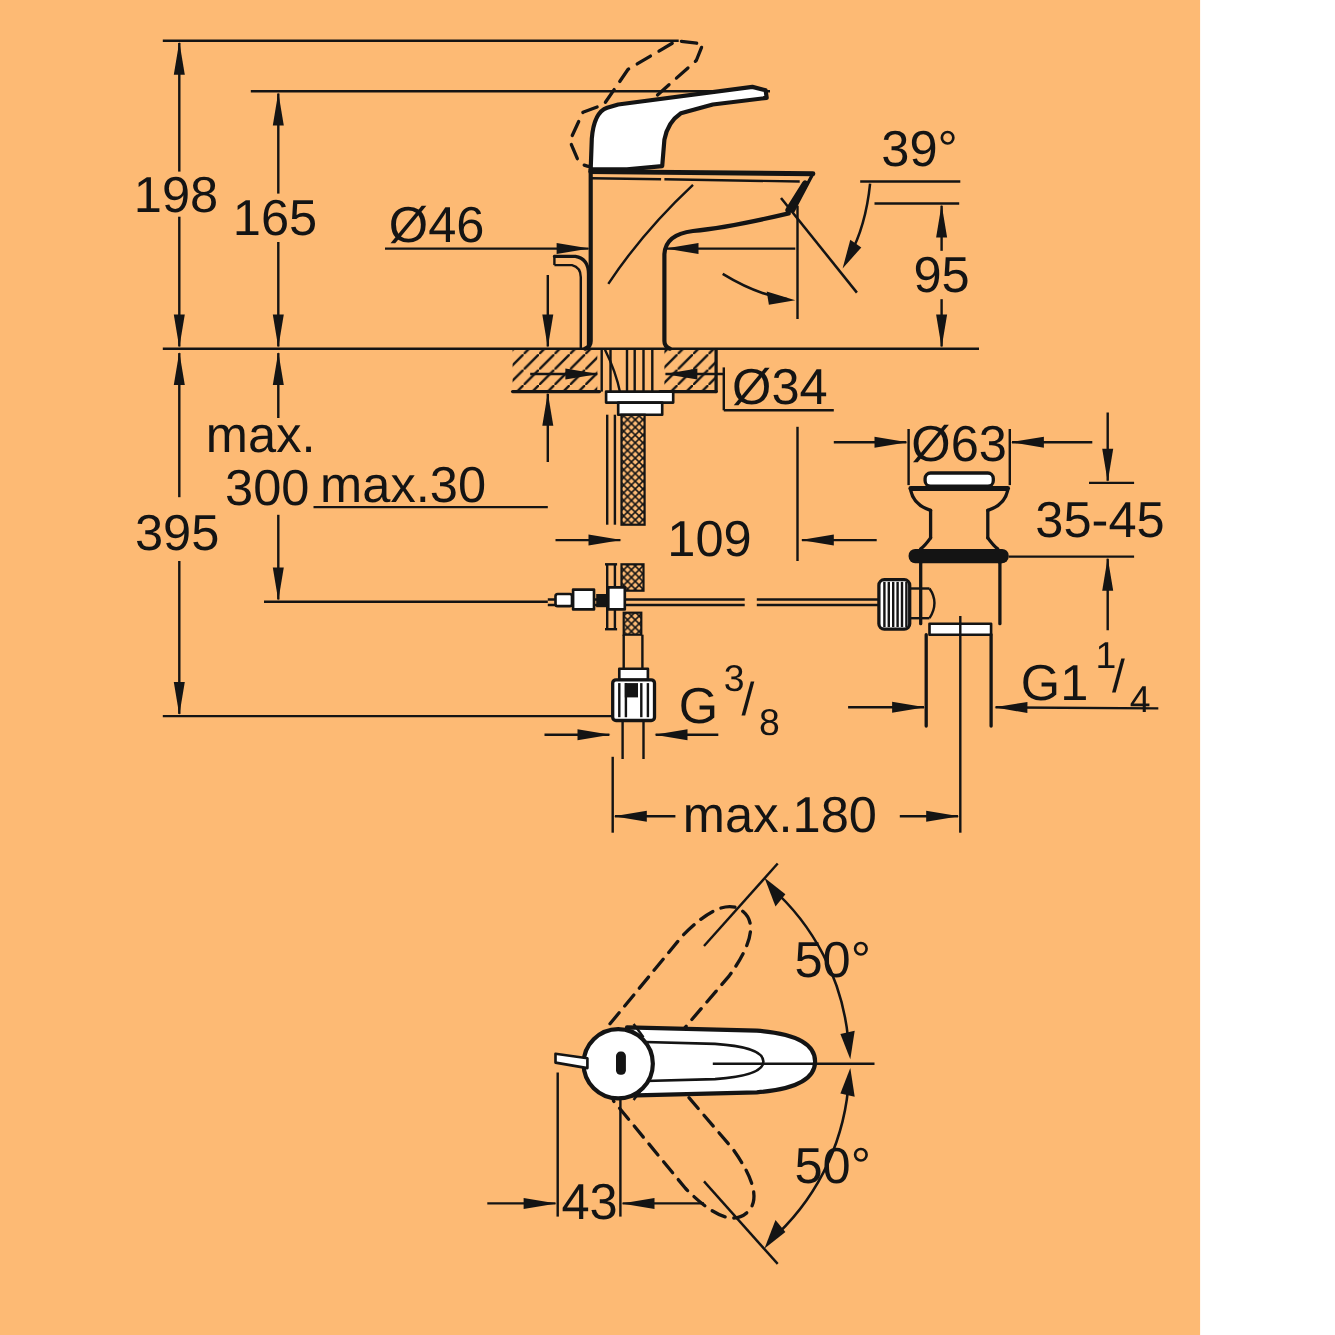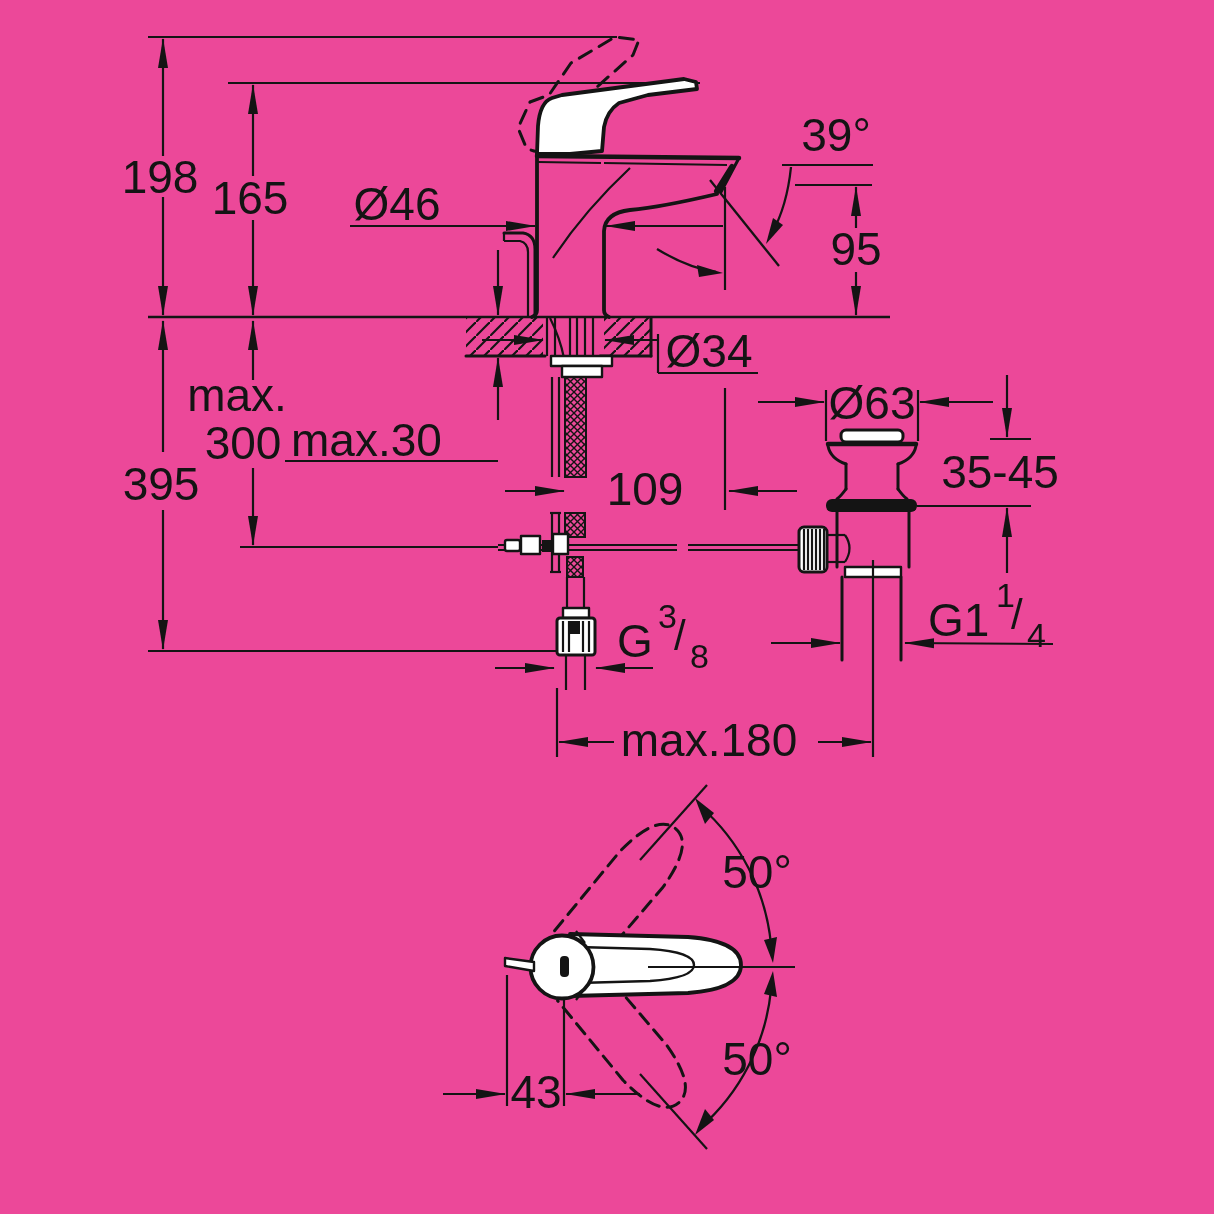--- a/index.html
+++ b/index.html
@@ -1,16 +1,16 @@
 <!DOCTYPE html>
 <html><head>
 <meta charset="utf-8">
 <style>
   html,body{margin:0;padding:0;background:#fff;}
-  .stage{width:1214px;height:1214px;position:relative;background:#ec4899;overflow:hidden;}
+  .stage{width:1091px;height:1214px;position:relative;background:#fdba74;overflow:hidden;}
   svg{display:block;}
   .ln{stroke:#141414;stroke-width:2.2;fill:none;stroke-linecap:butt;}
   .ref{stroke:#141414;stroke-width:2.3;fill:none;}
   .out{stroke:#141414;stroke-width:3.8;fill:none;stroke-linejoin:round;stroke-linecap:round;}
   .outf{stroke:#141414;stroke-width:3.8;fill:#fff;stroke-linejoin:round;}
   .w25{stroke-width:2.4;} .w3{stroke-width:3;} .w45{stroke-width:4.5;} .w6{stroke-width:6;}
   .dash{stroke-dasharray:14 9;}
   .dash2{stroke-dasharray:13 8;}
   .fill{fill:#141414;stroke:none;}
   .lbl{font-family:"Liberation Sans","DejaVu Sans",sans-serif;font-size:46px;fill:#141414;}

